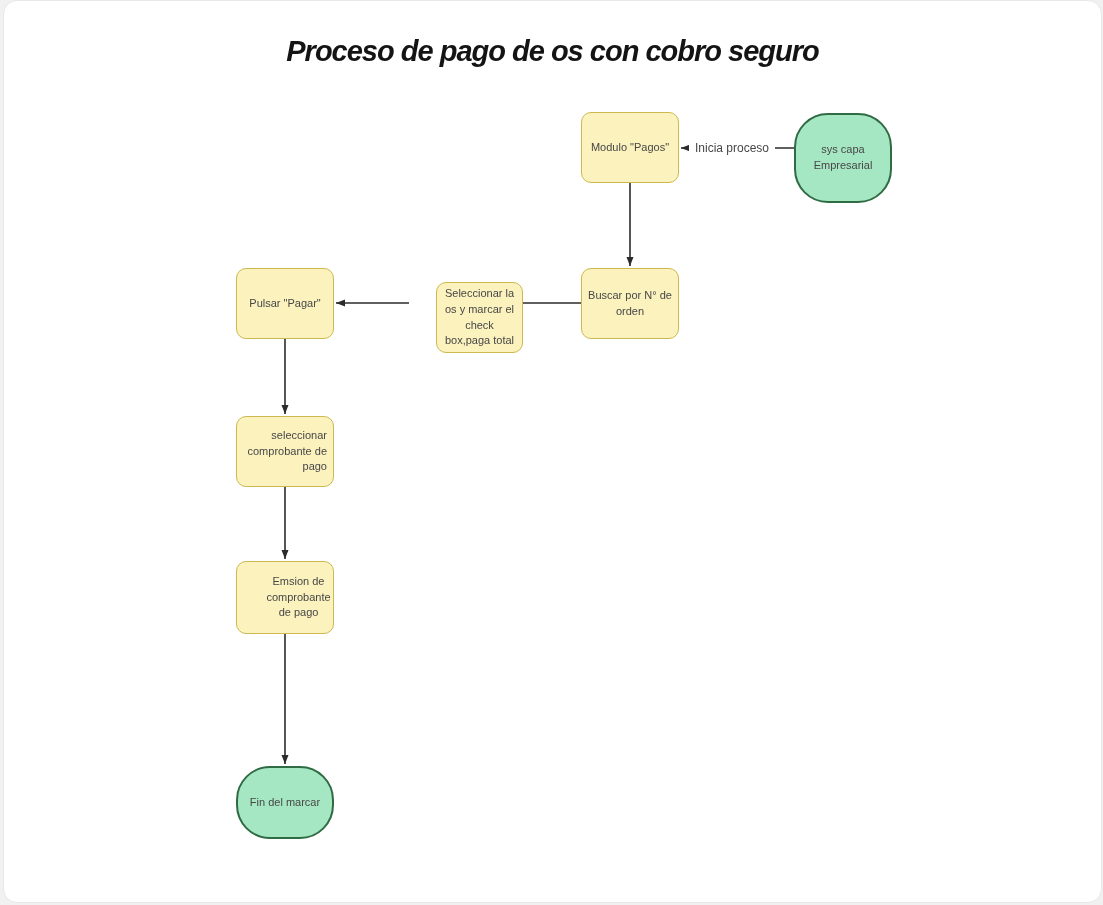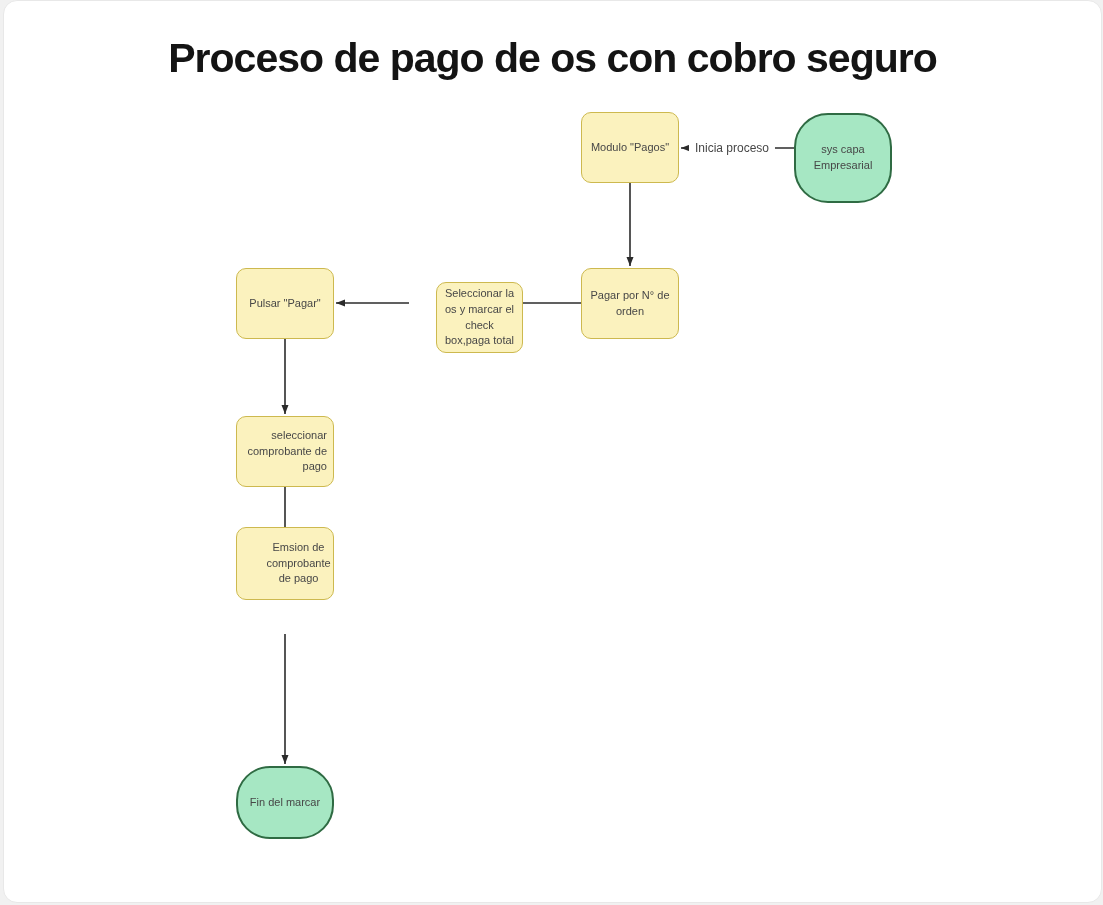--- a/index.html
+++ b/index.html
@@ -21,24 +21,25 @@
     border: 1px solid var(--canvas-border, #E8E8E8);
     border-radius: 14px;
     box-sizing: border-box;
   }
   .diagram-title {
     position: absolute;
     left: 0;
     right: 0;
     top: 34px;
     text-align: center;
-    font-size: 41px;
+    font-size: 29px;
     font-weight: bold;
     letter-spacing: -1px;
     color: var(--title-text, #141414);
+    font-style: italic;
   }
   .edges-layer {
     position: absolute;
     left: 0;
     top: 0;
     width: 1103px;
     height: 905px;
     pointer-events: none;
   }
   .edges-layer line {
@@ -100,25 +101,25 @@
     <line x1="281" y1="486" x2="281" y2="558" marker-end="url(#arrowhead)"></line>
     <line x1="281" y1="633" x2="281" y2="763" marker-end="url(#arrowhead)"></line>
   </svg>
 
   <span class="edge-label" style="left:728px; top:147px;">Inicia proceso</span>
 
   <div class="node terminator" style="left:790px; top:112px; width:98px; height:90px;">sys capa Empresarial</div>
 
   <div class="node process" style="left:577px; top:111px; width:98px; height:71px;">Modulo "Pagos"</div>
 
-  <div class="node process" style="left:577px; top:267px; width:98px; height:71px;">Pagar por N° de orden</div>
+  <div class="node process" style="left:577px; top:267px; width:98px; height:71px;">Buscar por N° de orden</div>
 
   <div class="node process" style="left:405px; top:281px; width:87px; height:71px;margin-left:27px;">Seleccionar la os y marcar el check box,paga total</div>
 
   <div class="node process" style="left:232px; top:267px; width:98px; height:71px;">Pulsar "Pagar"</div>
 
   <div class="node process" style="left:232px; top:415px; width:98px; height:71px;text-align:right;">seleccionar comprobante de pago</div>
 
-  <div class="node process" style="left:232px; top:526px; width:98px; height:73px;padding-left:33px;">Emsion de comprobante de pago</div>
+  <div class="node process" style="left:232px; top:560px; width:98px; height:73px;padding-left:33px;">Emsion de comprobante de pago</div>
 
   <div class="node terminator" style="left:232px; top:765px; width:98px; height:73px;">Fin del marcar</div>
 
 </div>
 
 </body></html>

